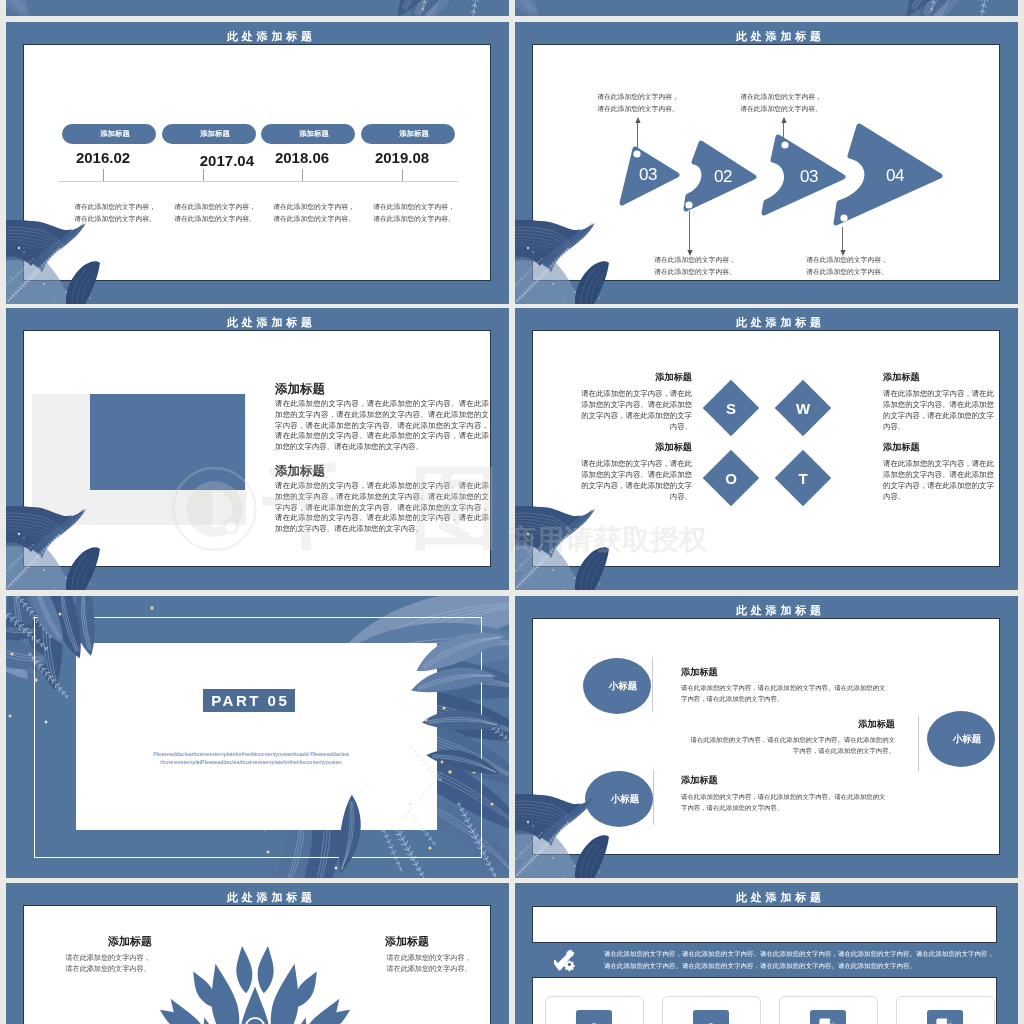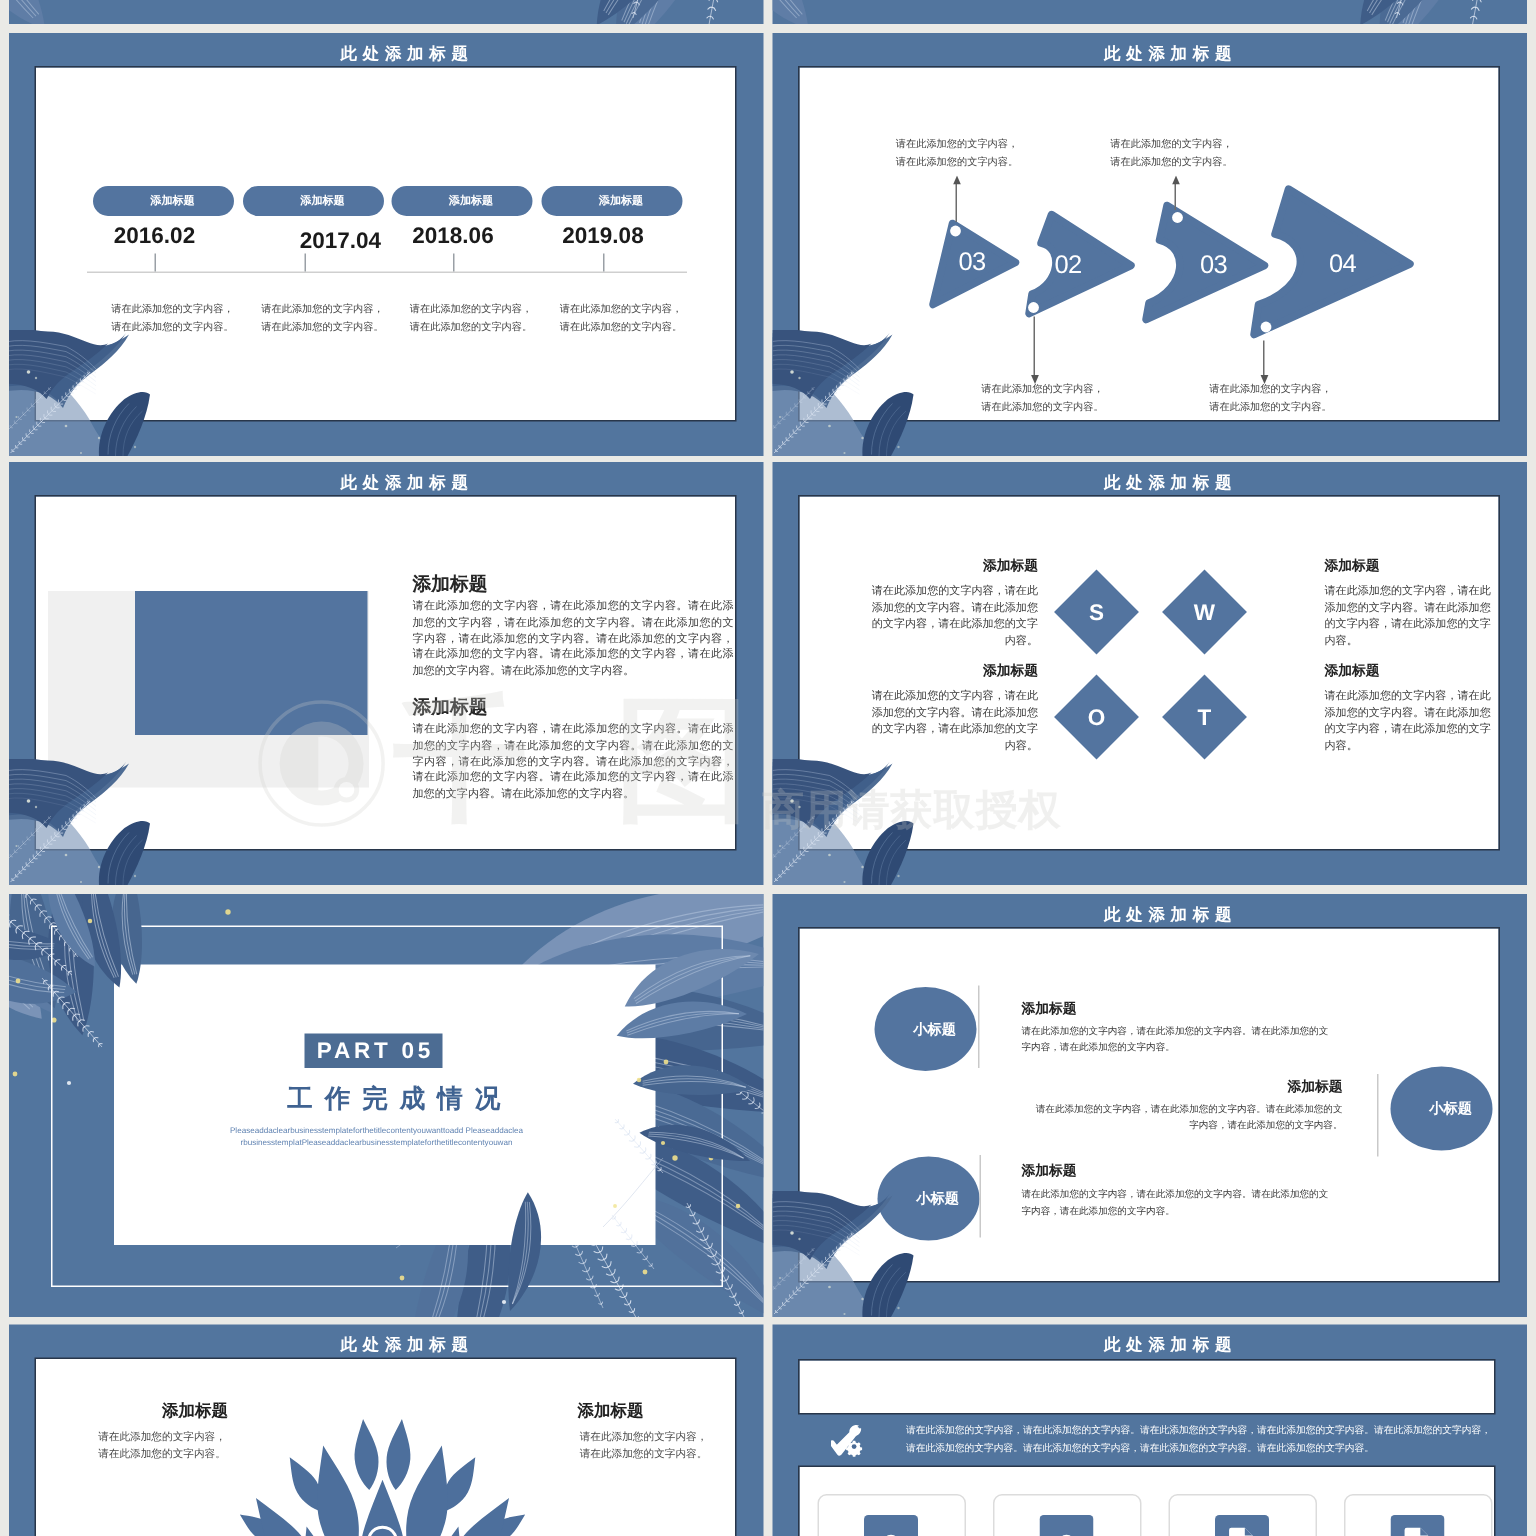--- a/index.html
+++ b/index.html
@@ -329,21 +329,21 @@
             <path d="M326,81 L407,131 L303,178 L306,158 C340,147 342,117 317,111 Z"></path>
           </g>
           <g fill="#ffffff">
             <circle cx="104" cy="109" r="3.6"></circle>
             <circle cx="156" cy="160" r="3.6"></circle>
             <circle cx="252" cy="100" r="3.6"></circle>
             <circle cx="311" cy="173" r="3.6"></circle>
           </g>
         </svg>
         <div class="ar-num" style="left:95px;top:121px;width:40px;text-align:center;">03</div>
-        <div class="ar-num" style="left:170px;top:123px;width:40px;text-align:left;">02</div>
+        <div class="ar-num" style="left:170px;top:123px;width:40px;text-align:center;">02</div>
         <div class="ar-num" style="left:256px;top:123px;width:40px;text-align:center;">03</div>
         <div class="ar-num" style="left:342px;top:122px;width:40px;text-align:center;">04</div>
         <div class="ar-line" style="left:104px;top:77px;height:26px;"></div>
         <svg style="position:absolute;left:102px;top:72px;width:6px;height:6px;" viewBox="0 0 6 6">
           <path d="M3,0 L5.6,6 L0.4,6 Z" fill="#555555"></path>
         </svg>
         <div class="ar-txt cn" style="left:38px;top:46px;width:110px;">
           <div>请在此添加您的文字内容，</div>
           <div>请在此添加您的文字内容。</div>
         </div>
@@ -1076,21 +1076,20 @@
           <path d="M403.75,216.25 Q404.43,216.14 404.31,214.80" stroke="#dbe4f2" stroke-width=".7" fill="none" opacity="0.65" stroke-linecap="round"></path>
           <path d="M403.75,216.25 Q403.48,216.88 402.20,216.44" stroke="#dbe4f2" stroke-width=".7" fill="none" opacity="0.65" stroke-linecap="round"></path>
           <path d="M396,222 C412,206 424,190 436,176" fill="none" stroke="#b9c8dd" stroke-width=".5" opacity=".6"></path>
           <circle cx="420" cy="124" r="1.5" fill="#efe08d" opacity=".9"></circle>
           <circle cx="436" cy="166" r="1.4" fill="#efe08d" opacity=".9"></circle>
           <circle cx="404" cy="208" r="1.3" fill="#f2e79b" opacity=".9"></circle>
           <circle cx="54" cy="18" r="1.5" fill="#efe08d" opacity=".9"></circle>
         </g>
       </svg>
       <div class="sec-part" style="left:197px;top:93px;width:92px;height:23px;">PART 05</div>
-      <div class="sec-h cn" style="left:130px;top:127px;width:229px;">工作完成情况</div>
       <div class="sec-s" style="left:109px;top:155px;width:272px;">
         <div>Pleaseaddaclearbusinesstemplateforthetitlecontentyouwanttoadd Pleaseaddaclea</div>
         <div>rbusinesstemplatPleaseaddaclearbusinesstemplateforthetitlecontentyouwan</div>
       </div>
     </div>
     <div class="slide" style="left:515px;top:596px;">
       <div class="sttl cn">此处添加标题</div>
       <div class="panel">
         <div class="ci cn" style="left:50px;top:39px;width:56px;height:56px;">小标题</div>
         <div class="ci-sep" style="left:119px;top:38px;height:55px;"></div>

